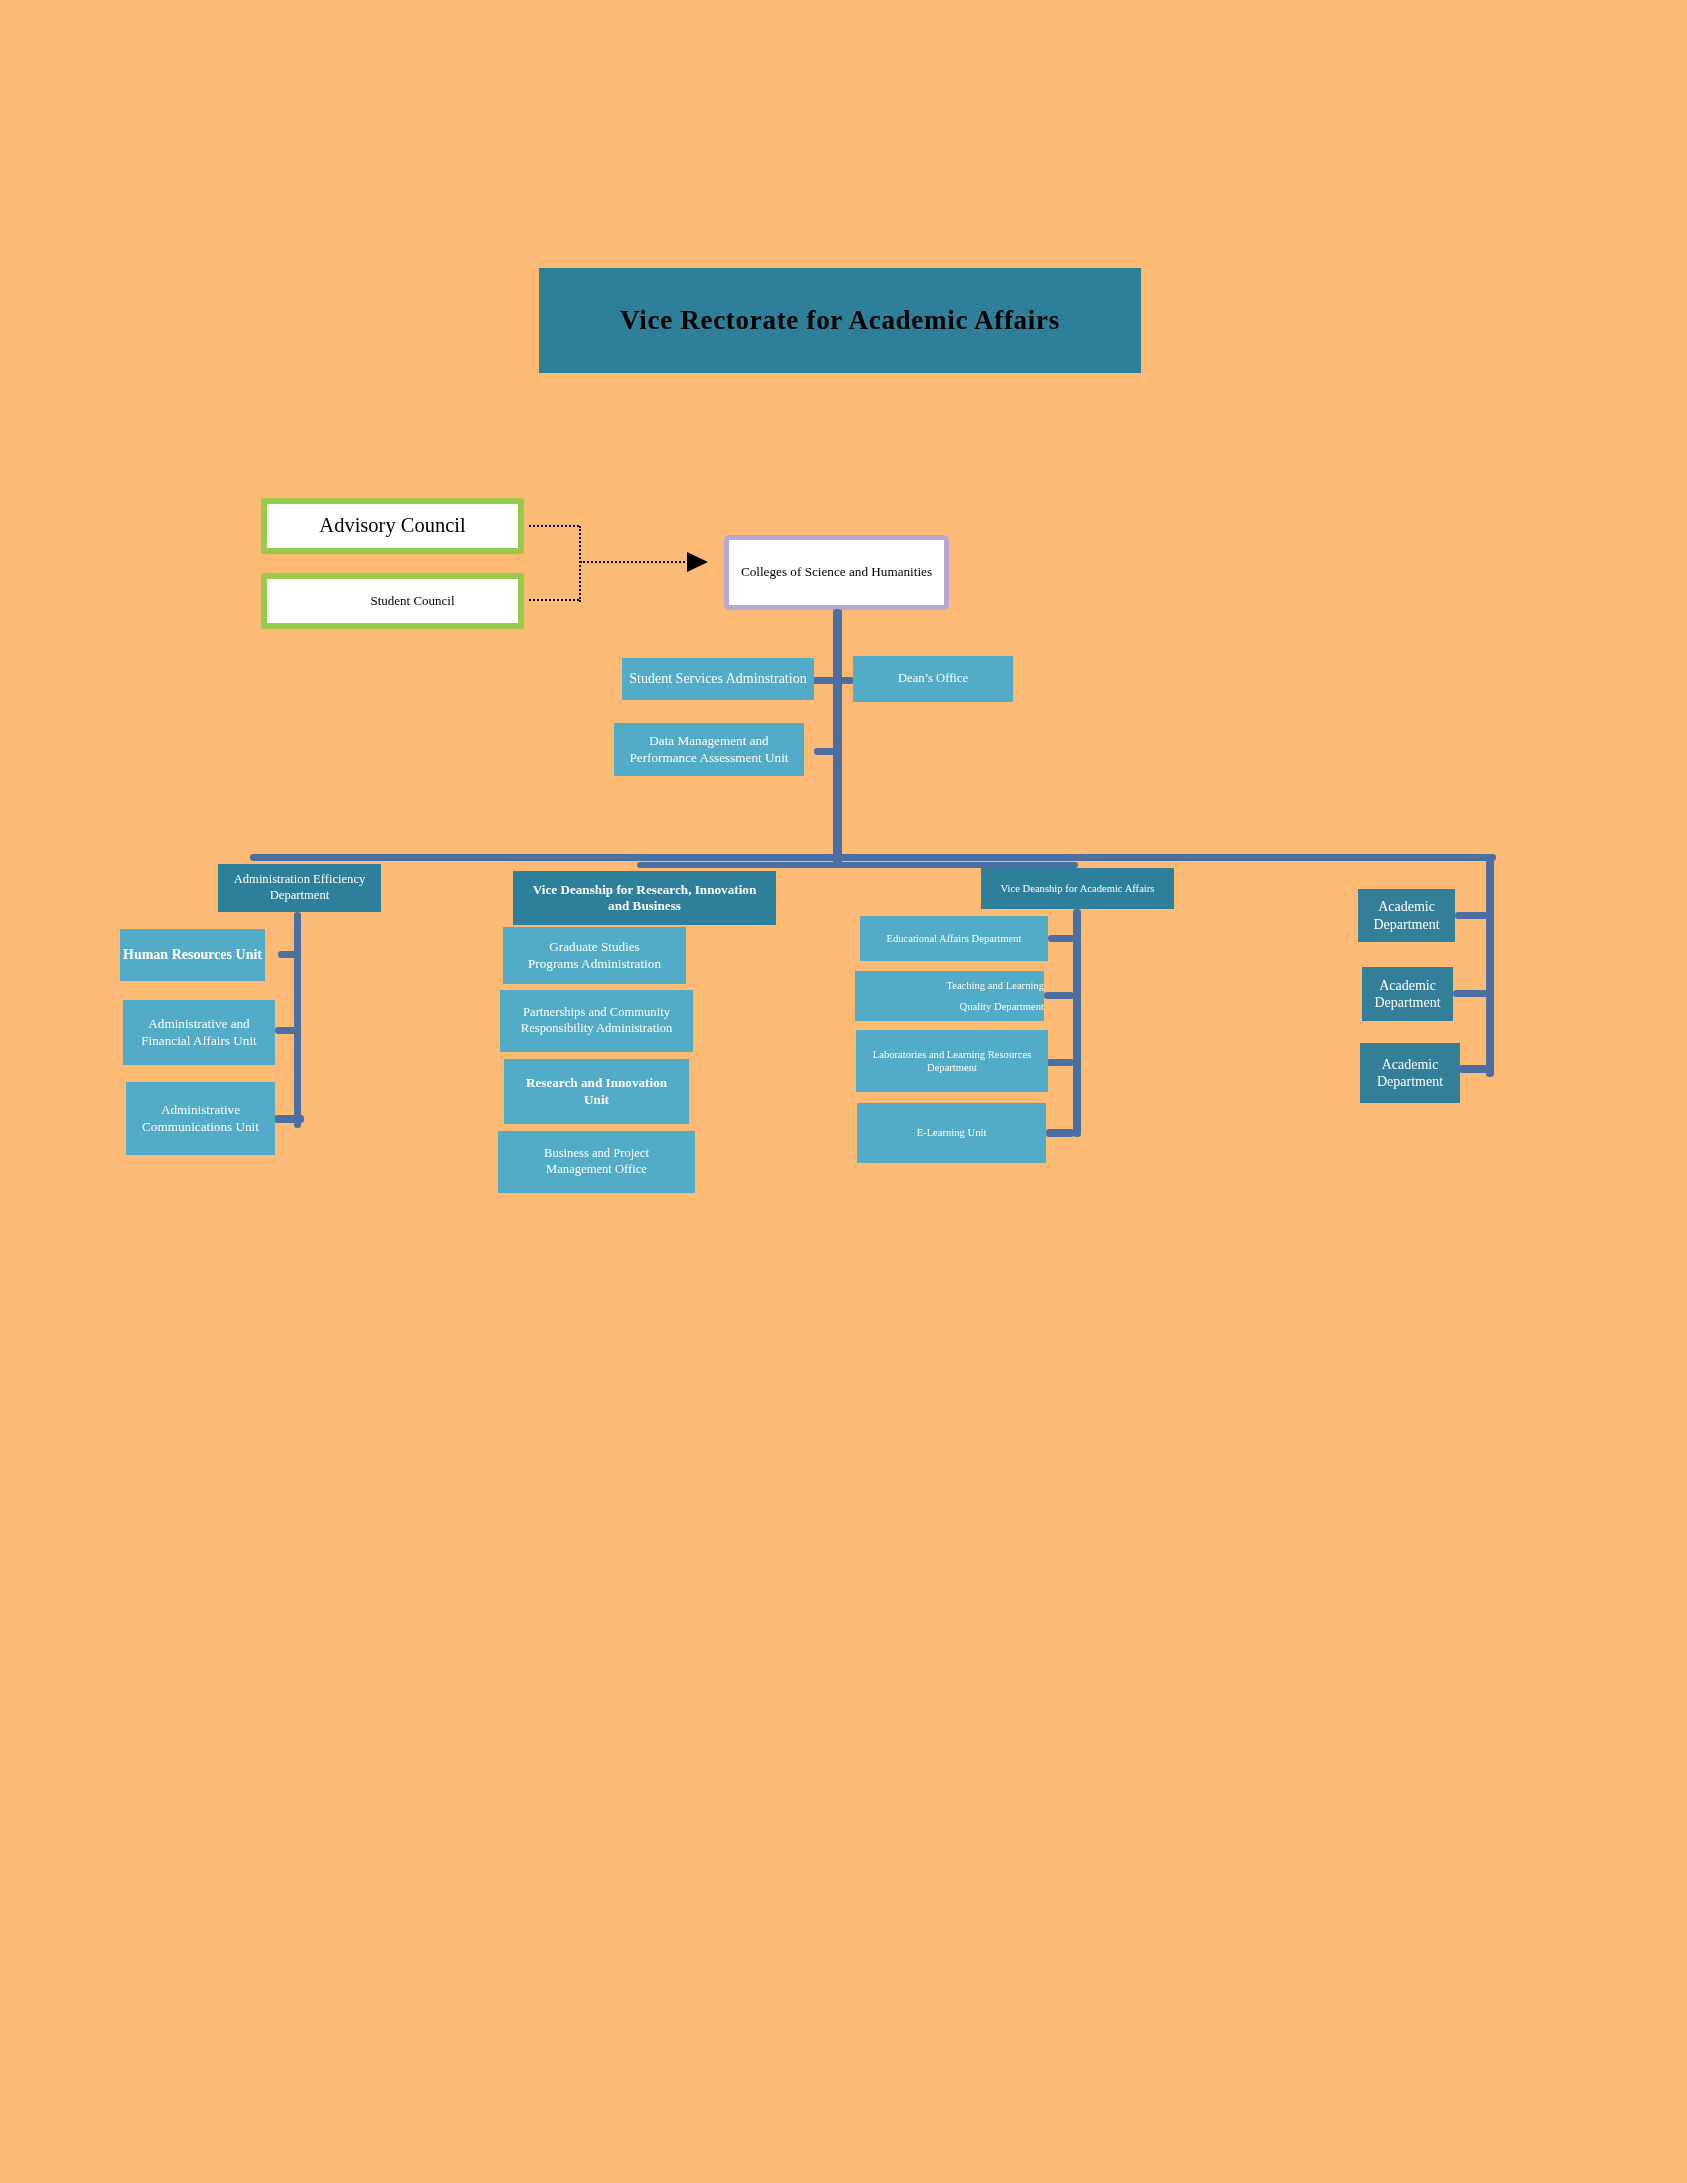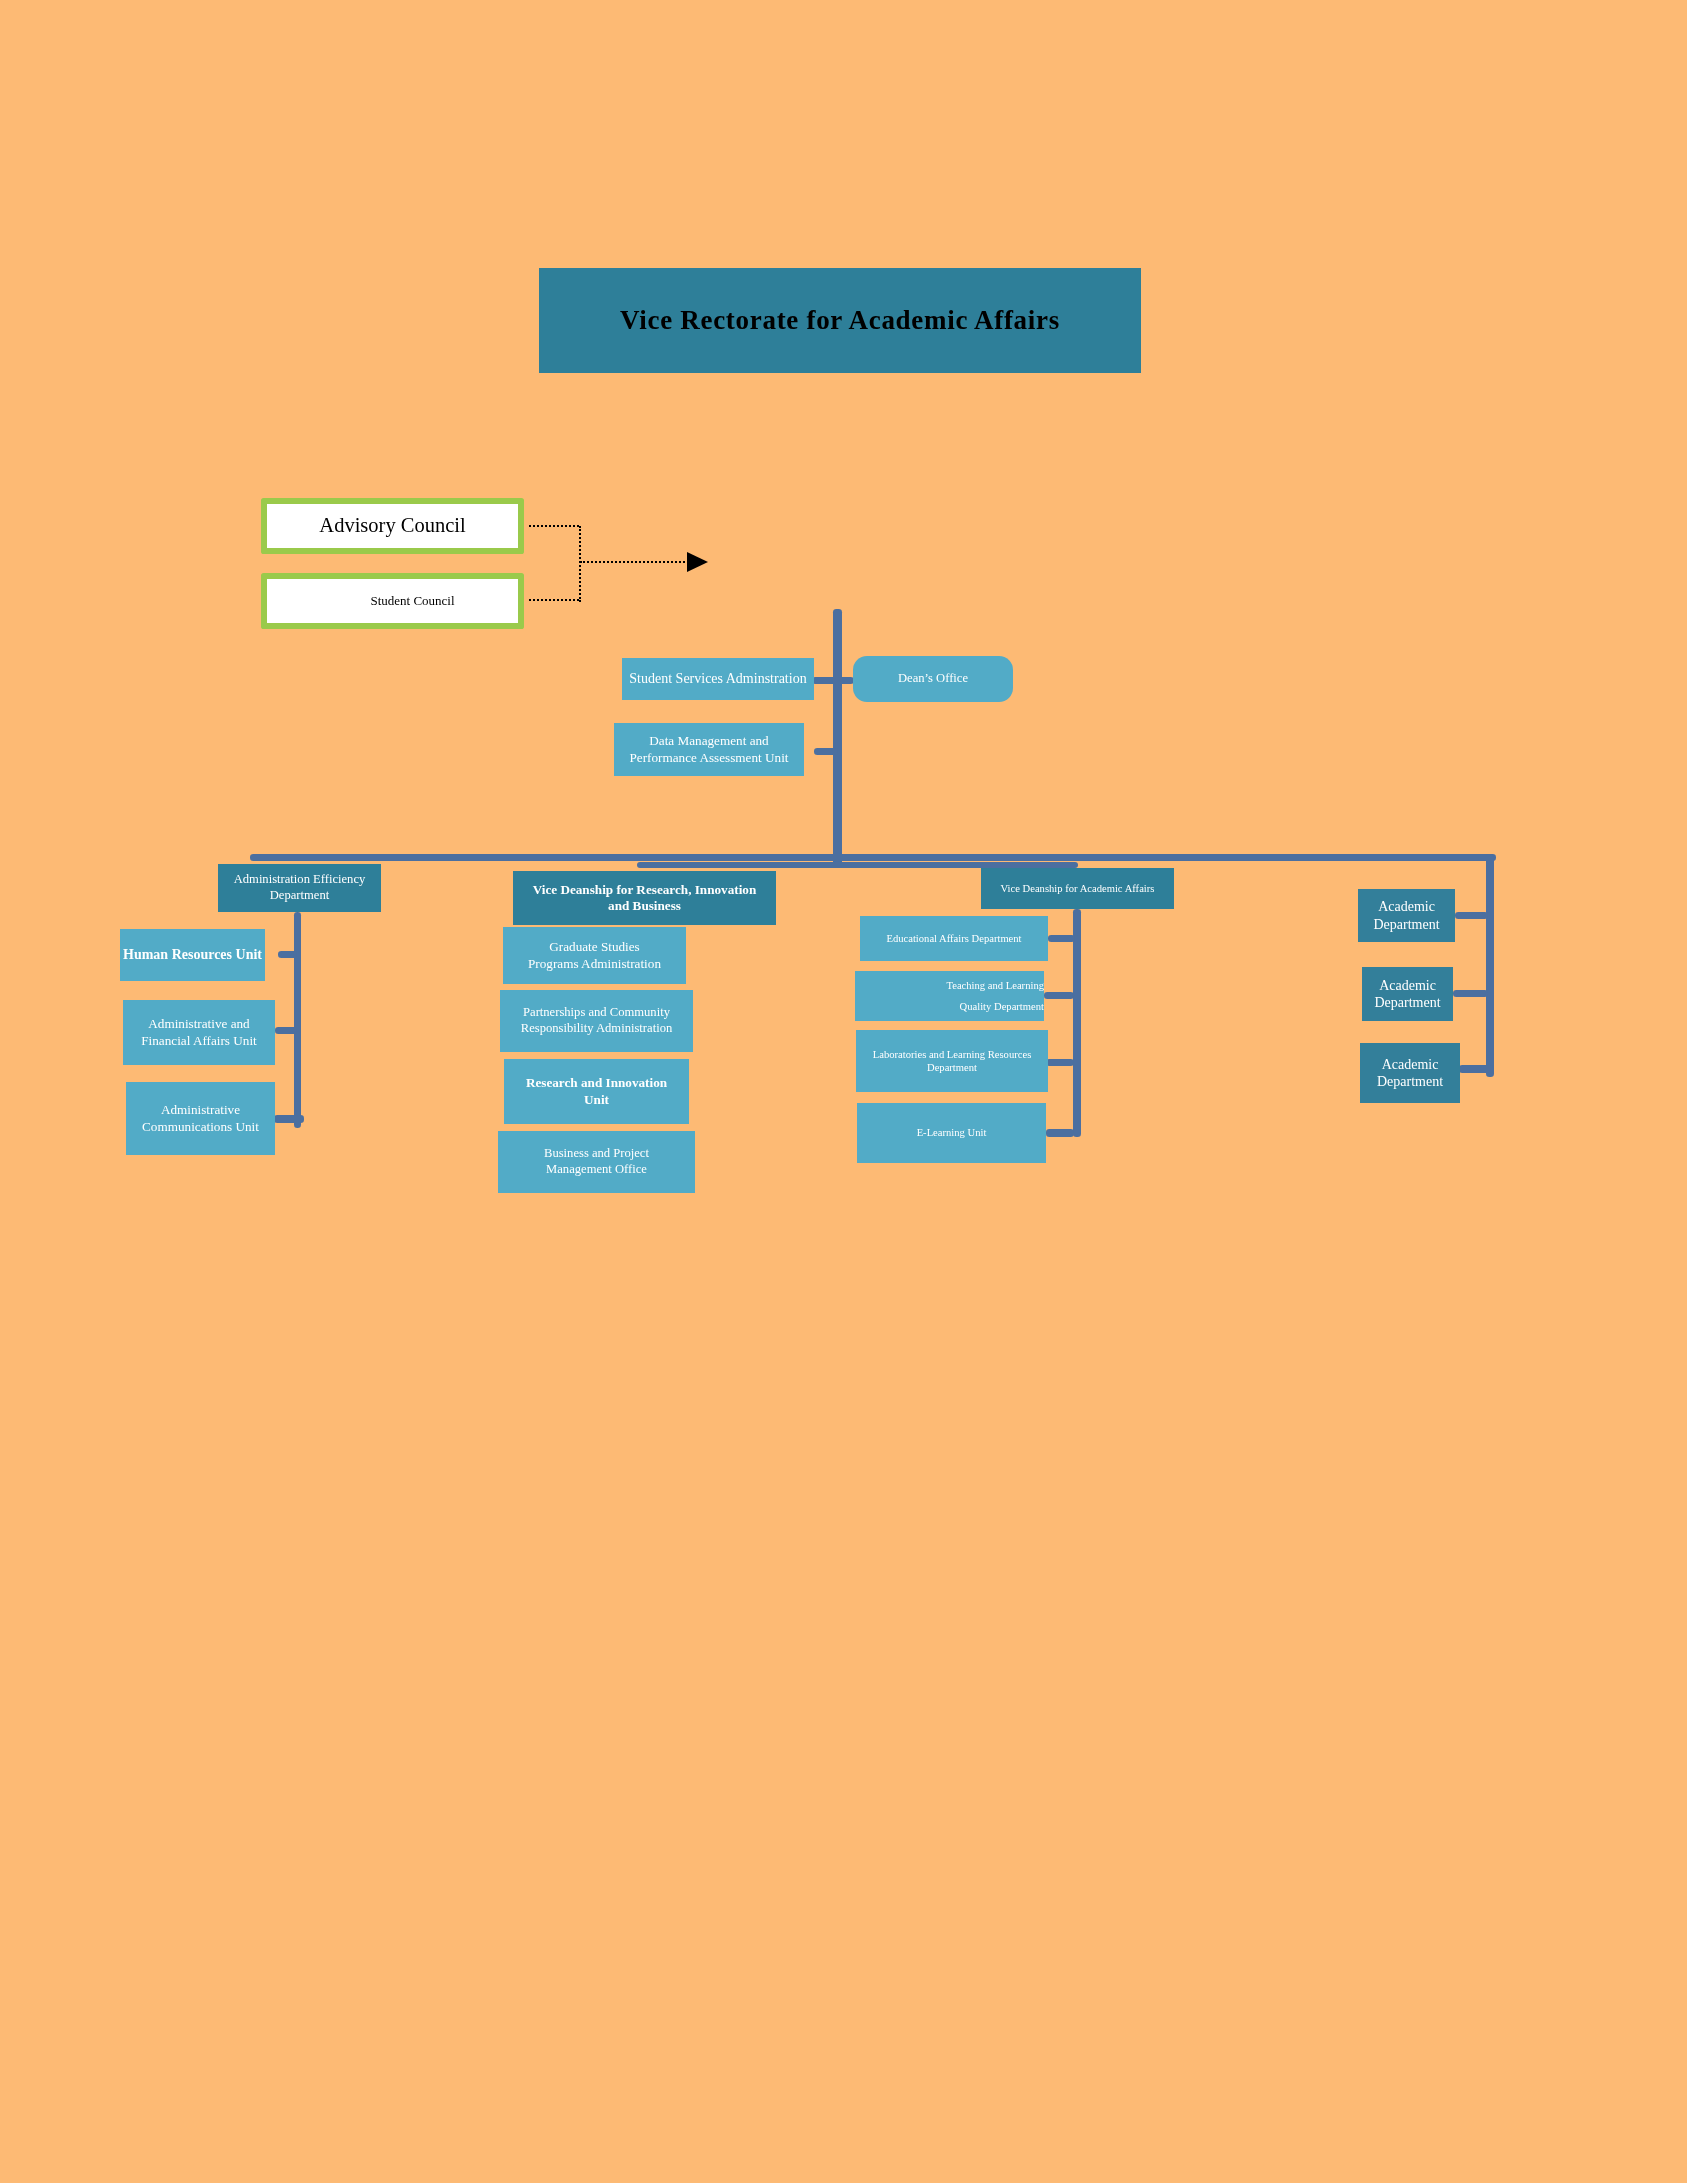--- a/index.html
+++ b/index.html
@@ -21,21 +21,21 @@
   .ln{display:block;white-space:nowrap;}
   .gap{margin-top:8px;}
 
   
   .b-title{left:539px;top:268px;width:602px;height:105px;font-size:27px;letter-spacing:0.7px;color:#000;}
   .b-council{left:665px;top:421px;width:357px;height:61px;font-size:26.5px;}
   .b-advisory{left:261px;top:498px;width:263px;height:56px;font-size:20.5px;}
   .b-student{left:261px;top:573px;width:263px;height:56px;font-size:13px;padding-left:40px;}
   .b-colleges{left:724px;top:535px;width:225px;height:75px;font-size:13.2px;}
   .b-ssa{left:622px;top:658px;width:192px;height:42px;font-size:14px;}
-  .b-dean{left:853px;top:656px;width:160px;height:46px;font-size:12.6px;border-radius:14px;}
+  .b-dean{left:853px;top:656px;width:160px;height:46px;font-size:12.6px;}
   .b-data{left:614px;top:723px;width:190px;height:53px;font-size:13.2px;}
 
   
   .b-adeff{left:218px;top:864px;width:163px;height:48px;font-size:12.6px;}
   .b-hr{left:120px;top:929px;width:145px;height:52px;font-size:14px;}
   .b-fin{left:123px;top:1000px;width:152px;height:65px;font-size:13.2px;}
   .b-comm{left:126px;top:1082px;width:149px;height:73px;font-size:13.2px;}
 
   
   .b-vdr{left:513px;top:871px;width:263px;height:54px;font-size:13.2px;}
@@ -88,20 +88,21 @@
 
 <div id="page">
 
   <div class="box fill-dark bold b-title">Vice Rectorate for Academic Affairs</div>
 
 
   <div class="box outline-green b-advisory">Advisory Council</div>
 
   <div class="box outline-green b-student">Student Council</div>
 
+  <div class="box outline-purple b-colleges">Colleges of Science and Humanities</div>
 
   <div class="dot-h d-adv"></div>
   <div class="dot-h d-stu"></div>
   <div class="dot-v d-v"></div>
   <div class="dot-h d-arrow"></div>
   <div class="arrowhead d-head"></div>
 
   <div class="seg c-stem"></div>
   <div class="seg c-cross"></div>
   <div class="seg c-data"></div>

